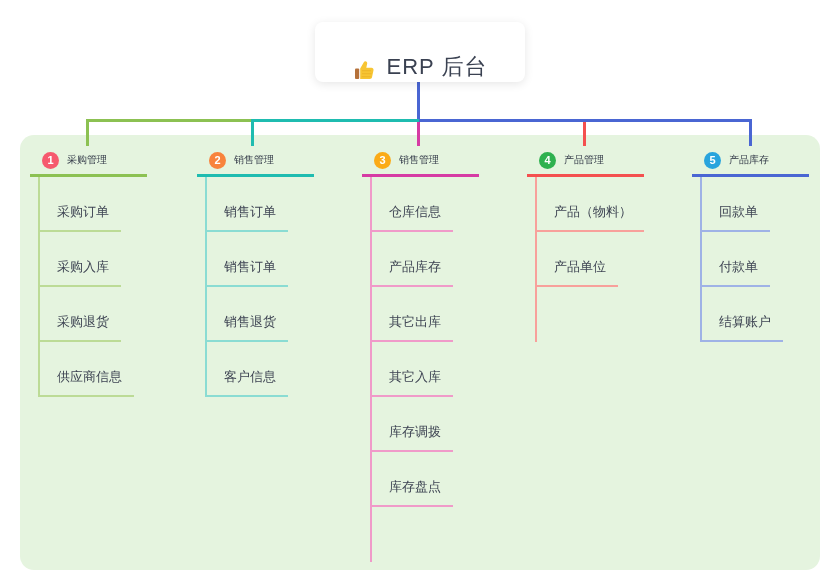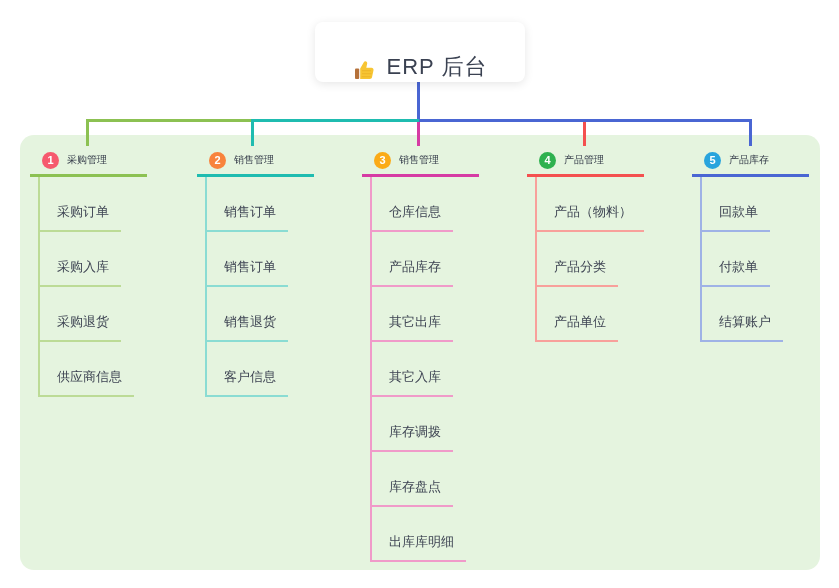--- a/index.html
+++ b/index.html
@@ -118,38 +118,32 @@
         </div>
       <div class="row">
           <span class="clabel">其它入库</span>
         </div>
       <div class="row">
           <span class="clabel">库存调拨</span>
         </div>
       <div class="row">
           <span class="clabel">库存盘点</span>
         </div>
-      <div class="row">
-          <span class="clabel">出库库明细</span>
-        </div>
     </div>
   </div>
 
   <div class="branch" style="left: 527px; --main: #f4504f; --light: #f8a09b; --badge: #2eb14f;">
     <div class="bheader">
       <span class="badge">4</span>
       <span class="btitle">产品管理</span>
     </div>
     <div class="children">
       <div class="trunk" style="height:165px;"></div>
       <div class="row">
           <span class="clabel">产品（物料）</span>
-        </div>
-      <div class="row">
-          <span class="clabel">产品分类</span>
         </div>
       <div class="row">
           <span class="clabel">产品单位</span>
         </div>
     </div>
   </div>
 
   <div class="branch" style="left: 692px; --main: #4a66d3; --light: #9fb2e6; --badge: #29a4dd;">
     <div class="bheader">
       <span class="badge">5</span>

